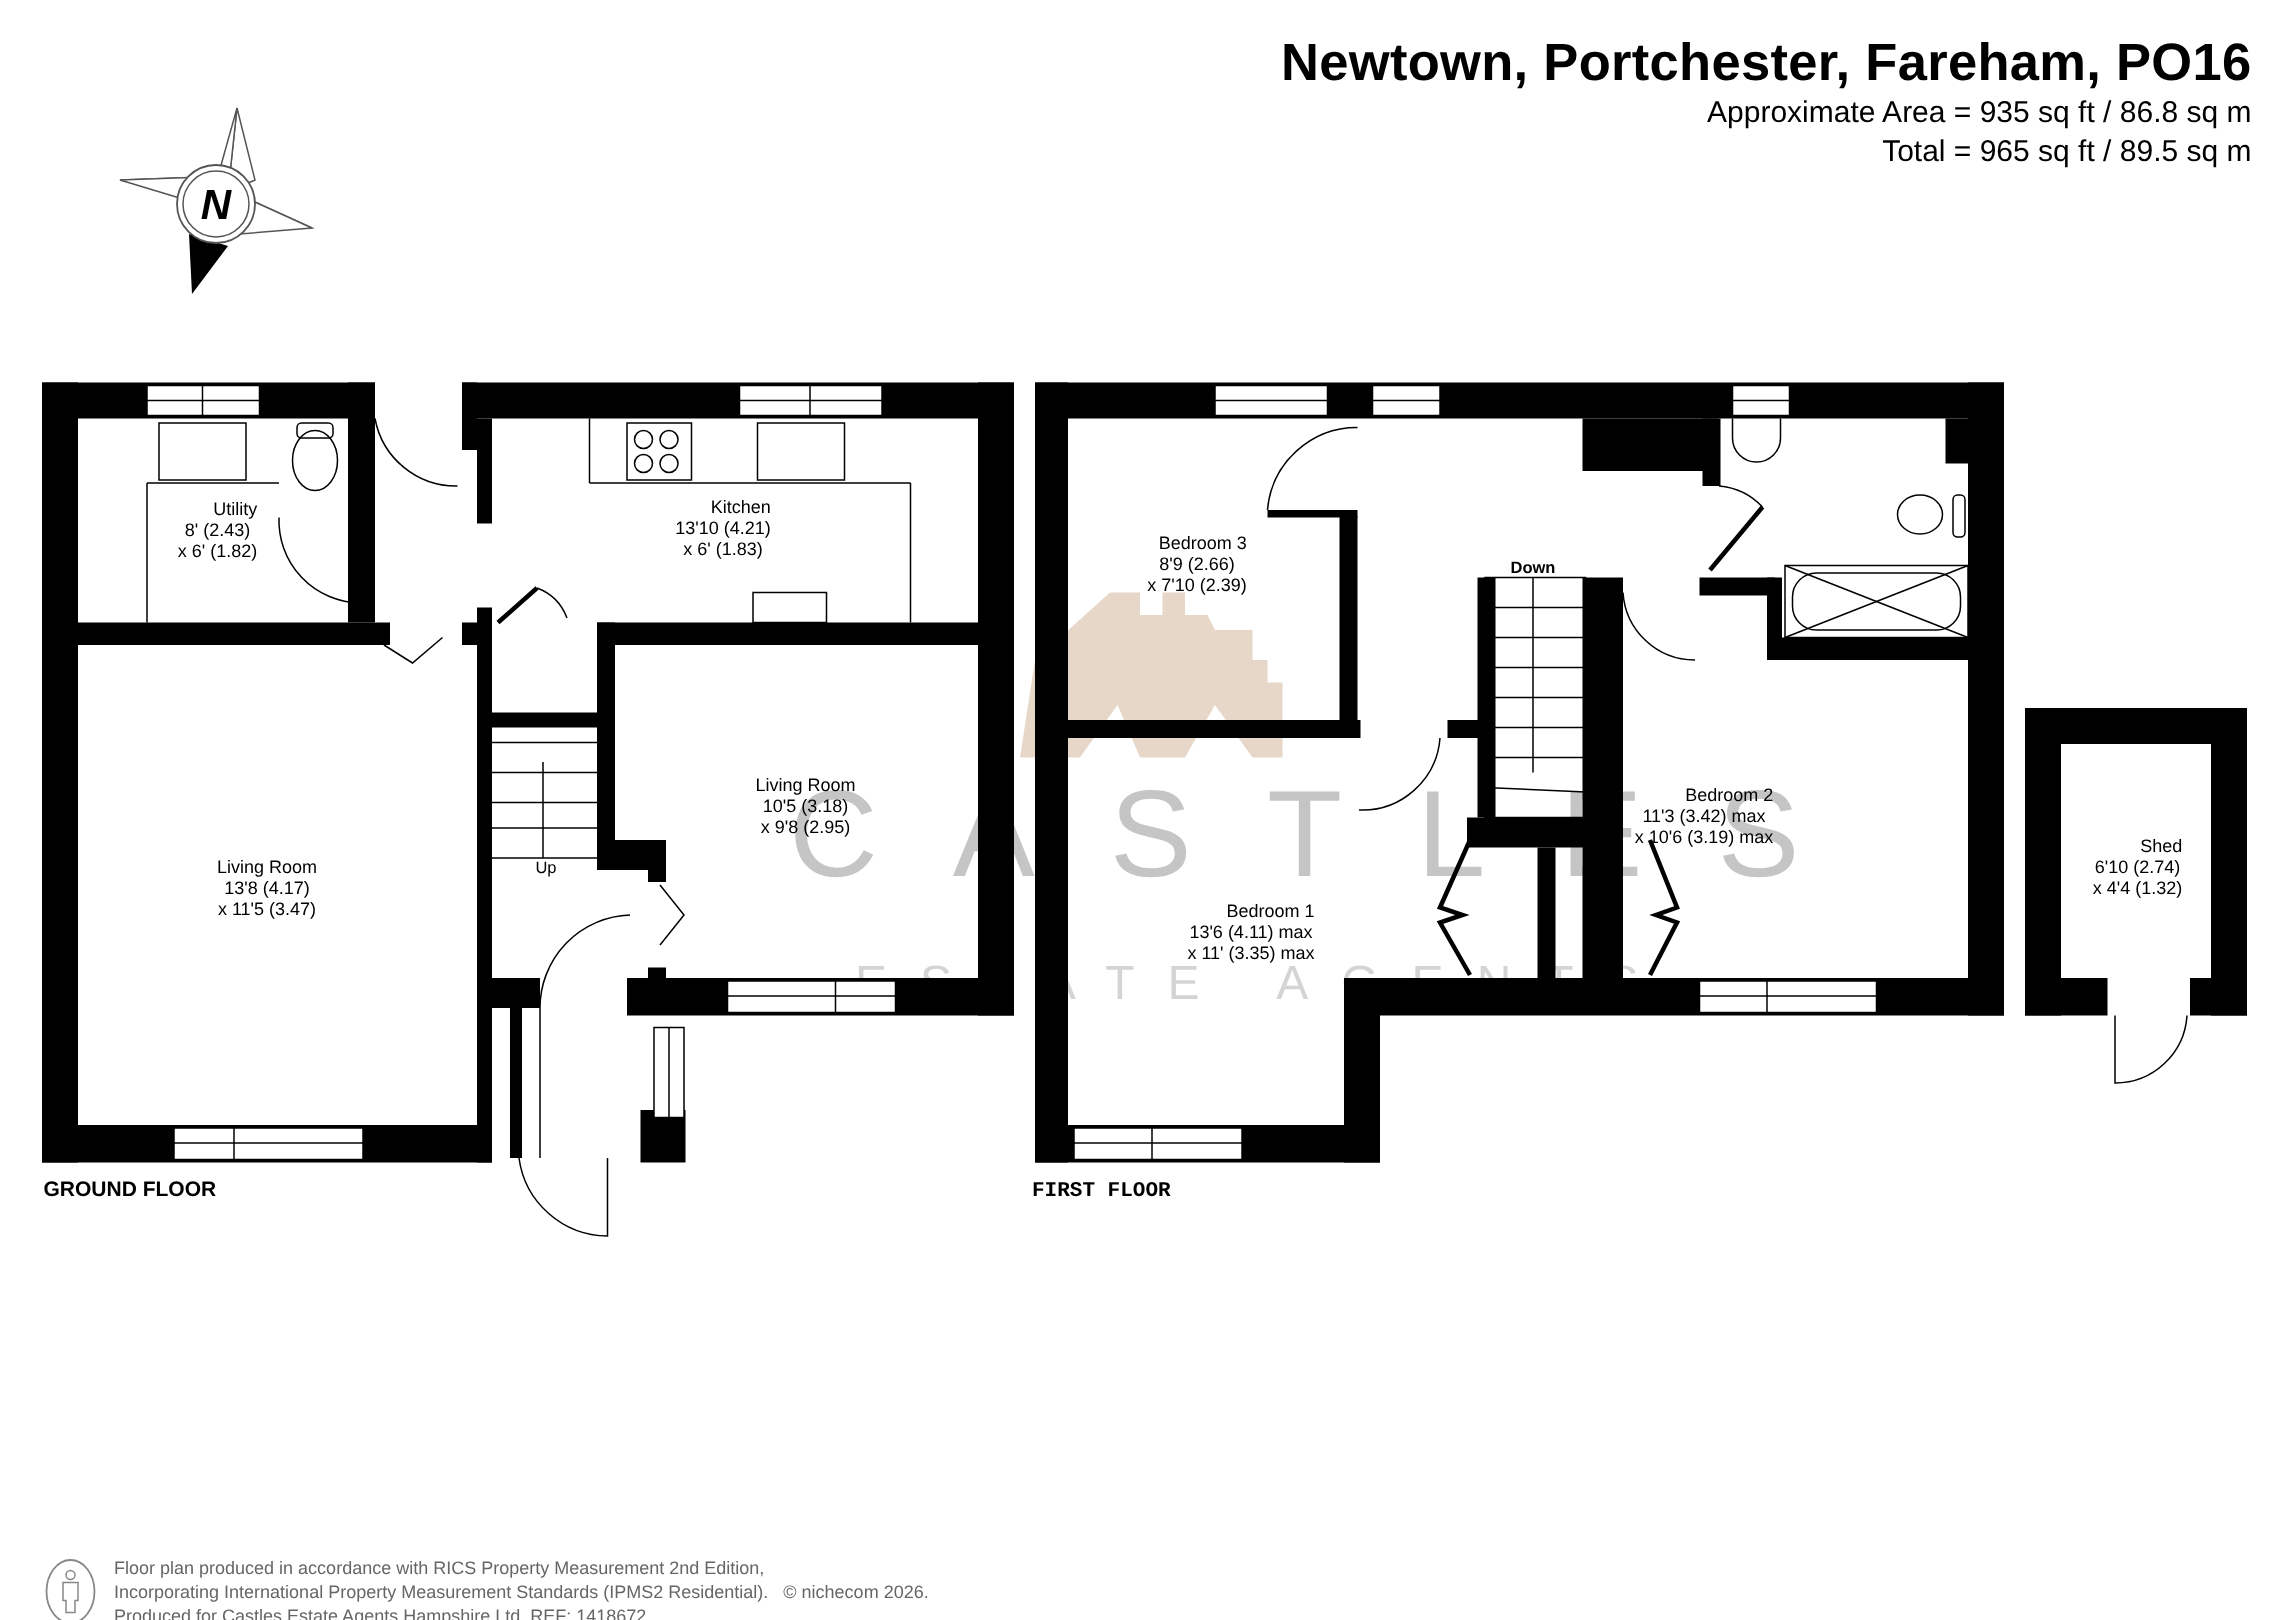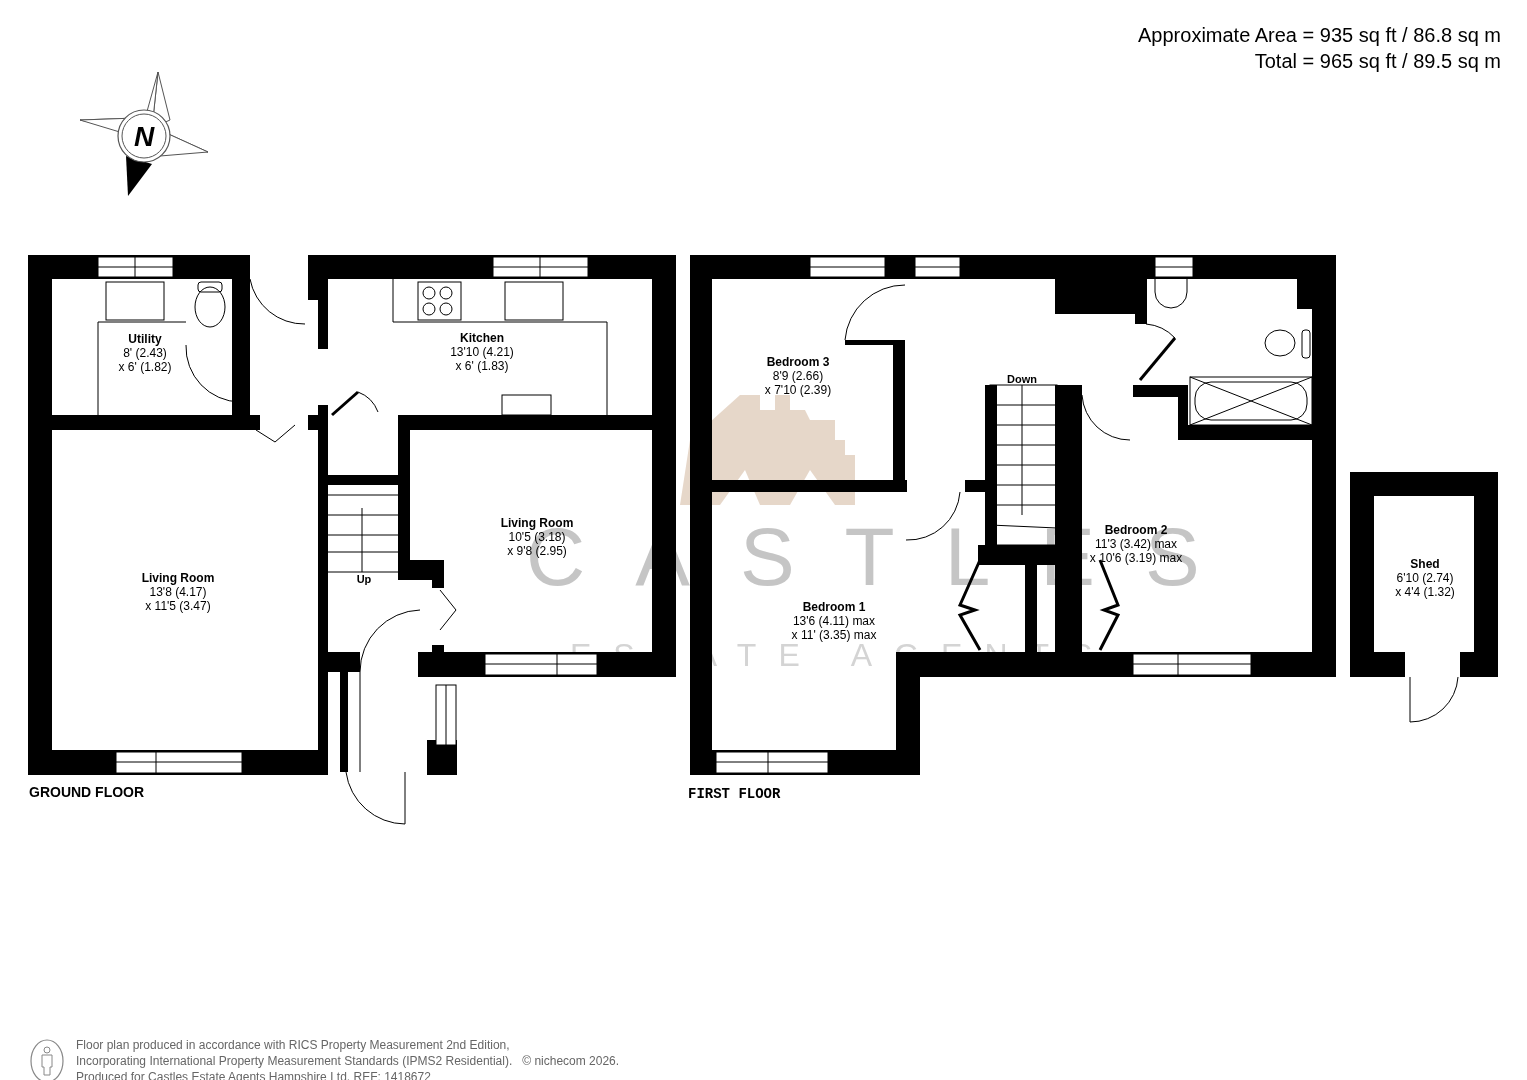--- a/index.html
+++ b/index.html
@@ -4,34 +4,35 @@
 <style>
   html, body { margin: 0; padding: 0; background: #ffffff; }
   body { width: 1527px; height: 1080px; position: relative; overflow: hidden;
          font-family: "Liberation Sans", sans-serif; color: #000; }
   .title-block { position: absolute; right: 26px; top: 22px; text-align: right; }
   .title { font-size: 35px; font-weight: bold; letter-spacing: 0.2px; line-height: 40px; }
   .area-line { font-size: 20px; line-height: 26px; }
   .note { font-size: 14px; margin-top: 6px; }
   .plan { position: absolute; left: 0; top: 0; }
   .label { position: absolute; text-align: center; font-size: 12px; line-height: 14px; transform: translateX(-50%); white-space: nowrap; }
-  .label .name { font-weight: bold; }
+  .label .name { font-weight: normal; text-align: right; }
   .floor-label { position: absolute; font-weight: bold; font-size: 14px; }
   .footer { position: absolute; left: 28px; top: 1005px; display: flex; align-items: center; margin-top: 32px; }
   .footer-icon { width: 38px; height: 48px; margin-right: 10px; }
   .footer-text { font-size: 12px; color: #666; line-height: 16px; }
   .footer-text span.copy { margin-left: 10px; }
   .compass { position: absolute; left: 78px; top: 70px; }
   .watermark { position: absolute; font-size: 82px; color: rgba(150,150,150,0.55); letter-spacing: 50px; left: 526px; top: 510px; font-weight: normal; }
   .watermark-sub { position: absolute; font-size: 32px; color: rgba(170,170,170,0.5); letter-spacing: 22px; left: 570px; top: 637px; }
 </style>
 </head>
 <body>
 
 <div class="title-block">
+  <div class="title">Newtown, Portchester, Fareham, PO16</div>
   <div class="area-line">Approximate Area = 935 sq ft / 86.8 sq m</div>
   <div class="area-line">Total = 965 sq ft / 89.5 sq m</div>
 </div>
 
 <svg class="compass" width="135" height="135" viewBox="0 0 135 135">
   <g stroke="#555" stroke-width="1" fill="#fff">
     <polygon points="80,2 92,50 74,58"></polygon>
     <polygon points="2,50 58,48 55,62"></polygon>
     <polygon points="130,82 84,74 86,62"></polygon>
     <polygon points="80,2 68,45 74,58"></polygon>
@@ -213,21 +214,21 @@
 <div class="label" style="left:178px; top:571px;">
   <div class="name">Living Room</div>
   <div>13'8 (4.17)</div>
   <div>x 11'5 (3.47)</div>
 </div>
 <div class="label" style="left:537px; top:516px;">
   <div class="name">Living Room</div>
   <div>10'5 (3.18)</div>
   <div>x 9'8 (2.95)</div>
 </div>
-<div class="label" style="left:364px; top:572px; font-weight:bold; font-size:11px;">Up</div>
+<div class="label" style="left:364px; top:572px; font-weight:normal; font-size:11px;">Up</div>
 
 <div class="label" style="left:798px; top:355px;">
   <div class="name">Bedroom 3</div>
   <div>8'9 (2.66)</div>
   <div>x 7'10 (2.39)</div>
 </div>
 <div class="label" style="left:834px; top:600px;">
   <div class="name">Bedroom 1</div>
   <div>13'6 (4.11) max</div>
   <div>x 11' (3.35) max</div>

